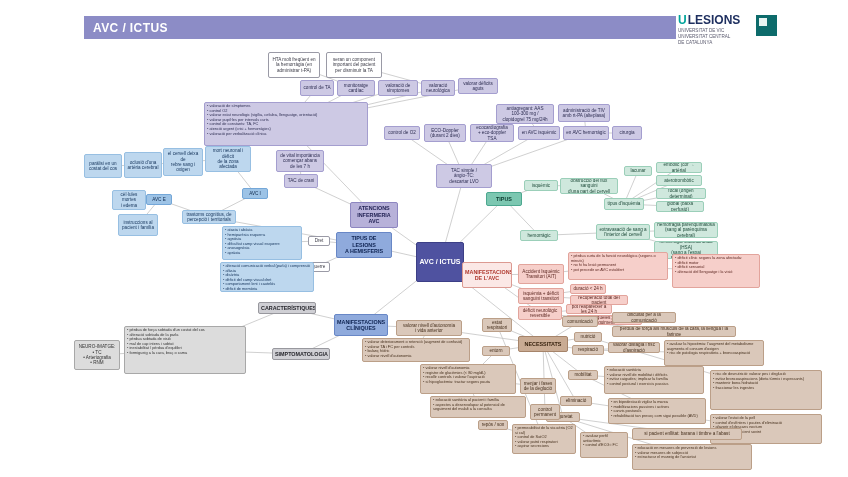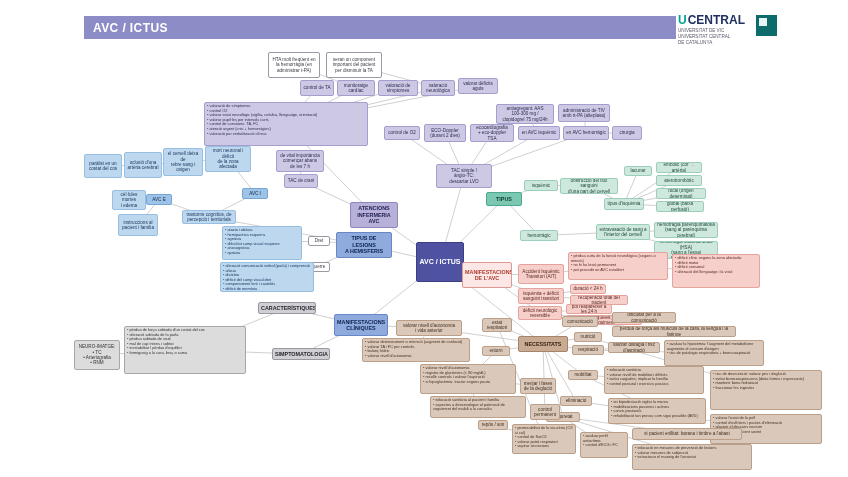--- a/index.html
+++ b/index.html
@@ -27,21 +27,21 @@
 <body>
 
 <div class="page">
 
   <div class="titlebar">
     <span>AVC / ICTUS</span>
   </div>
 
   <div class="logo">
     <div class="word">
-      <span class="u">U</span><span>CENTRAL</span>
+      <span class="u">U</span><span>LESIONS</span>
     </div>
     <div class="subs">
       <div>UNIVERSITAT DE VIC</div>
       <div>UNIVERSITAT CENTRAL</div>
       <div>DE CATALUNYA</div>
     </div>
   </div>
 
   <div class="seal"></div>
 

